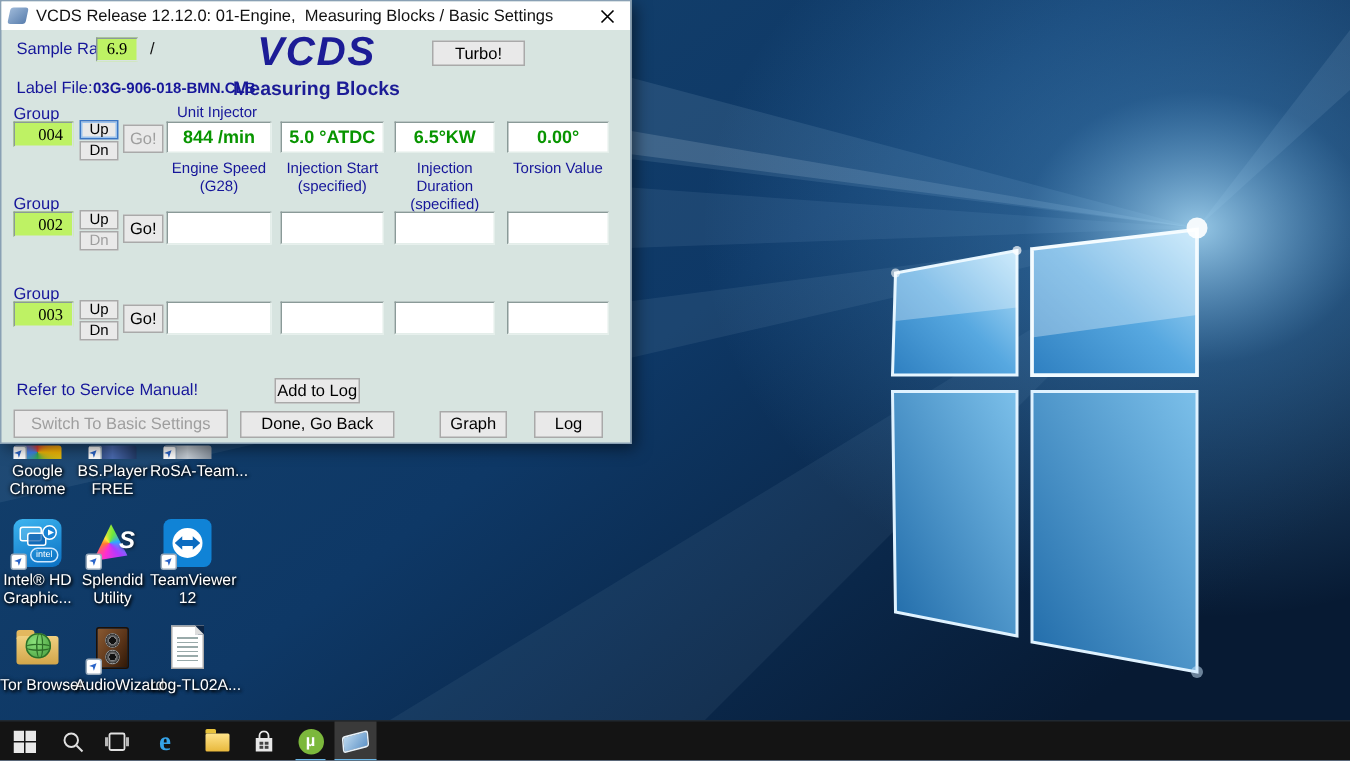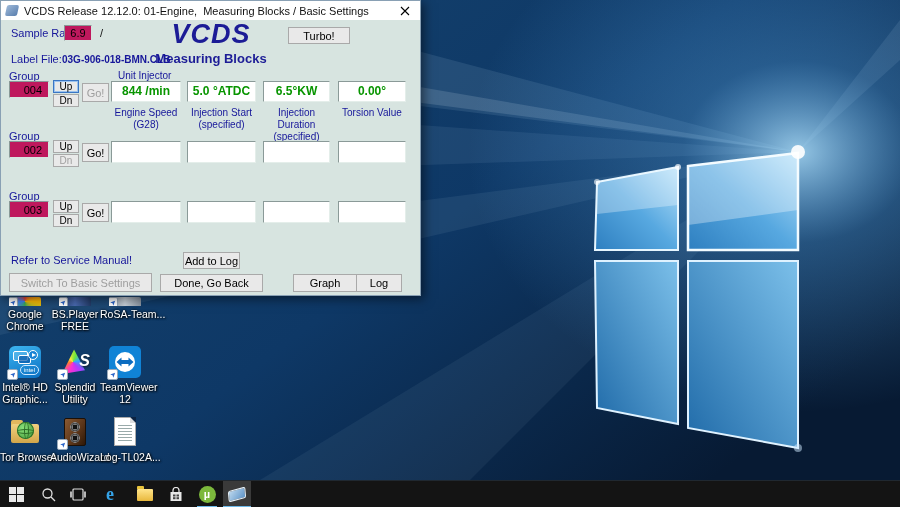--- a/index.html
+++ b/index.html
@@ -43,21 +43,21 @@
   .doc-lines { position:absolute; left:3px; top:5px; right:3px; bottom:4px; background:repeating-linear-gradient(#fff 0 2px, #9aa 2px 3px); }
 
   
   #vcds-window { position:absolute; left:0; top:0; width:421px; height:296px; background:#d7e4e0; border:1px solid #89a0b4; box-shadow:3px 3px 10px rgba(0,0,0,.5); }
   #titlebar { position:absolute; left:0; top:0; width:100%; height:19px; background:#fff; display:flex; align-items:center; }
   #title-icon { width:12px; height:11px; margin-left:5px; background:linear-gradient(135deg,#9db8d8,#5a7fae); border-radius:2px; transform:skewX(-12deg); }
   #title-text { margin-left:6px; font-size:11px; color:#111; white-space:pre;text-align:center; }
   #close-btn { position:absolute; right:0; top:0; width:30px; height:19px; display:flex; align-items:center; justify-content:center; }
   .lbl { position:absolute; font-size:11px; color:#16169a; }
   .lbl-sm { position:absolute; font-size:10px; color:#16169a; }
-  .edit { position:absolute; background:#be185d; border:1px solid; border-color:#8a9a98 #d8e4e0 #d8e4e0 #8a9a98; font-size:11px; color:#000; text-align:center; }
+  .edit { position:absolute; background:#bef264; border:1px solid; border-color:#8a9a98 #d8e4e0 #d8e4e0 #8a9a98; font-size:11px; color:#000; text-align:center;font-family:Liberation Serif, serif; }
   .vbox { position:absolute; background:#fff; border:1px solid; border-color:#8a9a98 #e4eeea #e4eeea #8a9a98; color:#089500; font-size:12px; font-weight:bold; text-align:center; line-height:19px; }
   .btn { position:absolute; background:#e9e9e9; border:1px solid #a9a9a9; font-size:11px; color:#000; text-align:center; font-family:"Liberation Sans",sans-serif; padding:0; }
   .btn-sm { font-size:10px; line-height:11px; }
   .btn.disabled { color:#9e9e9e; }
   .btn.focused { border:1px solid #3b76c4; box-shadow:0 0 0 1px #9cc3ee inset; }
   .cap { position:absolute; font-size:10px; line-height:12px; color:#16169a; text-align:center; }
 
   
   #taskbar { position:absolute; left:0; top:480px; width:900px; height:27px; background:#141414; border-top:1px solid #202830; }
   .tb-icon { position:absolute; top:0; width:28px; height:27px; display:flex; align-items:center; justify-content:center; }
@@ -299,21 +299,21 @@
     <button class="btn" style="left:81px;top:202px;width:27px;height:19px">Go!</button>
     <div class="vbox" style="left:110px;top:200px;width:70px;height:22px"></div>
     <div class="vbox" style="left:186px;top:200px;width:69px;height:22px"></div>
     <div class="vbox" style="left:262px;top:200px;width:67px;height:22px"></div>
     <div class="vbox" style="left:337px;top:200px;width:68px;height:22px"></div>
 
     <div class="lbl" style="left:10px;top:253px">Refer to Service Manual!</div>
     <button class="btn disabled" style="left:8px;top:272px;width:143px;height:19px">Switch To Basic Settings</button>
     <button class="btn" style="left:182px;top:251px;width:57px;height:17px">Add to Log</button>
     <button class="btn" style="left:159px;top:273px;width:103px;height:18px">Done, Go Back</button>
-    <button class="btn" style="left:292px;top:273px;width:64px;height:18px">Graph</button>
+    <button class="btn" style="left:292px;top:273px;width:45px;height:18px">Graph</button>
     <button class="btn" style="left:355px;top:273px;width:46px;height:18px">Log</button>
   </div>
 
   <div id="taskbar">
     <div class="tb-icon" style="left:2px">
       <svg width="15" height="15" viewBox="0 0 15 15">
         <rect x="0" y="0" width="7" height="7" fill="#e8e8e8"></rect>
           <rect x="8" y="0" width="7" height="7" fill="#e8e8e8"></rect>
         <rect x="0" y="8" width="7" height="7" fill="#e8e8e8"></rect>
           <rect x="8" y="8" width="7" height="7" fill="#e8e8e8"></rect>

